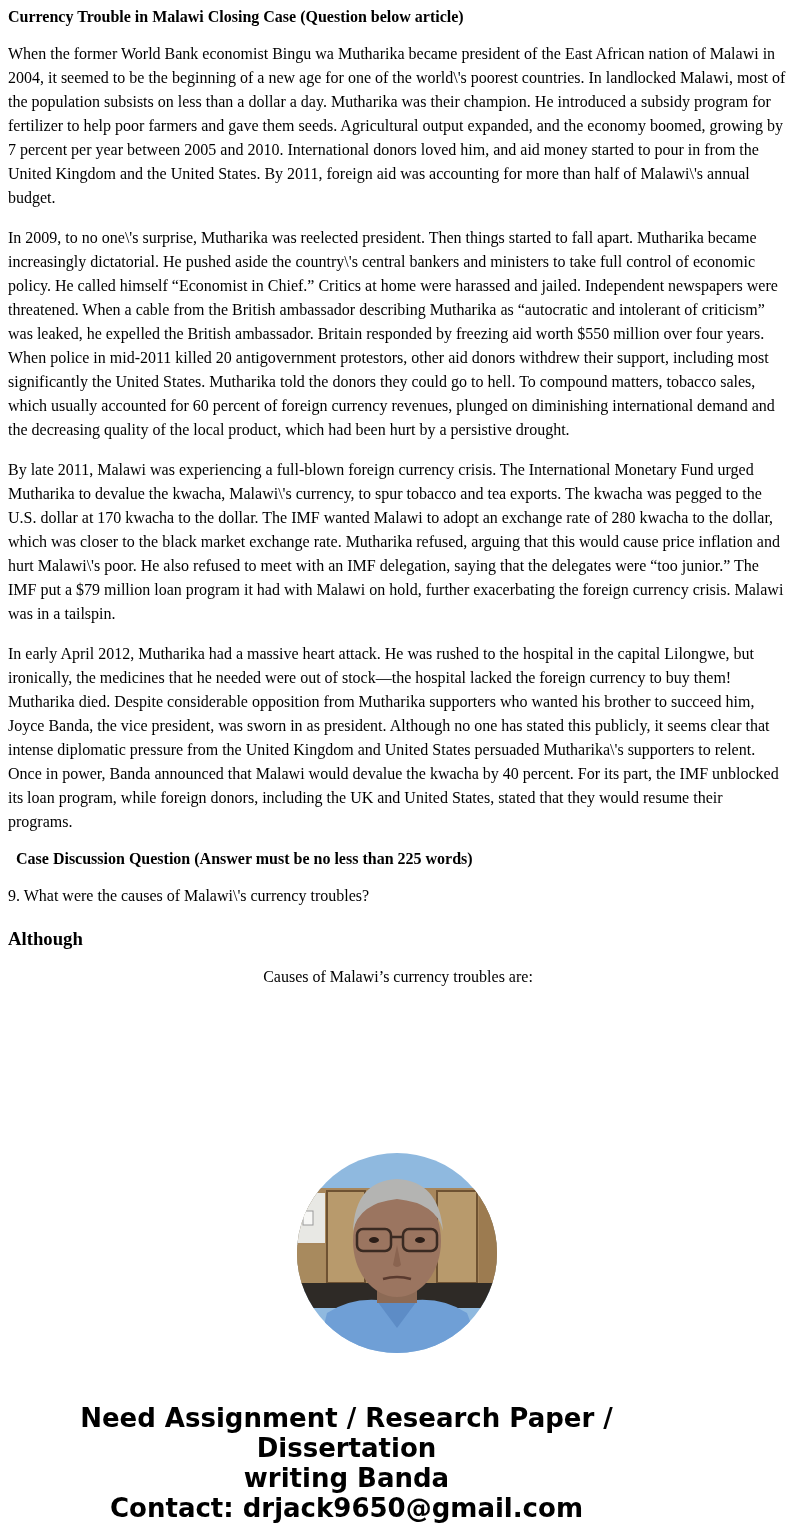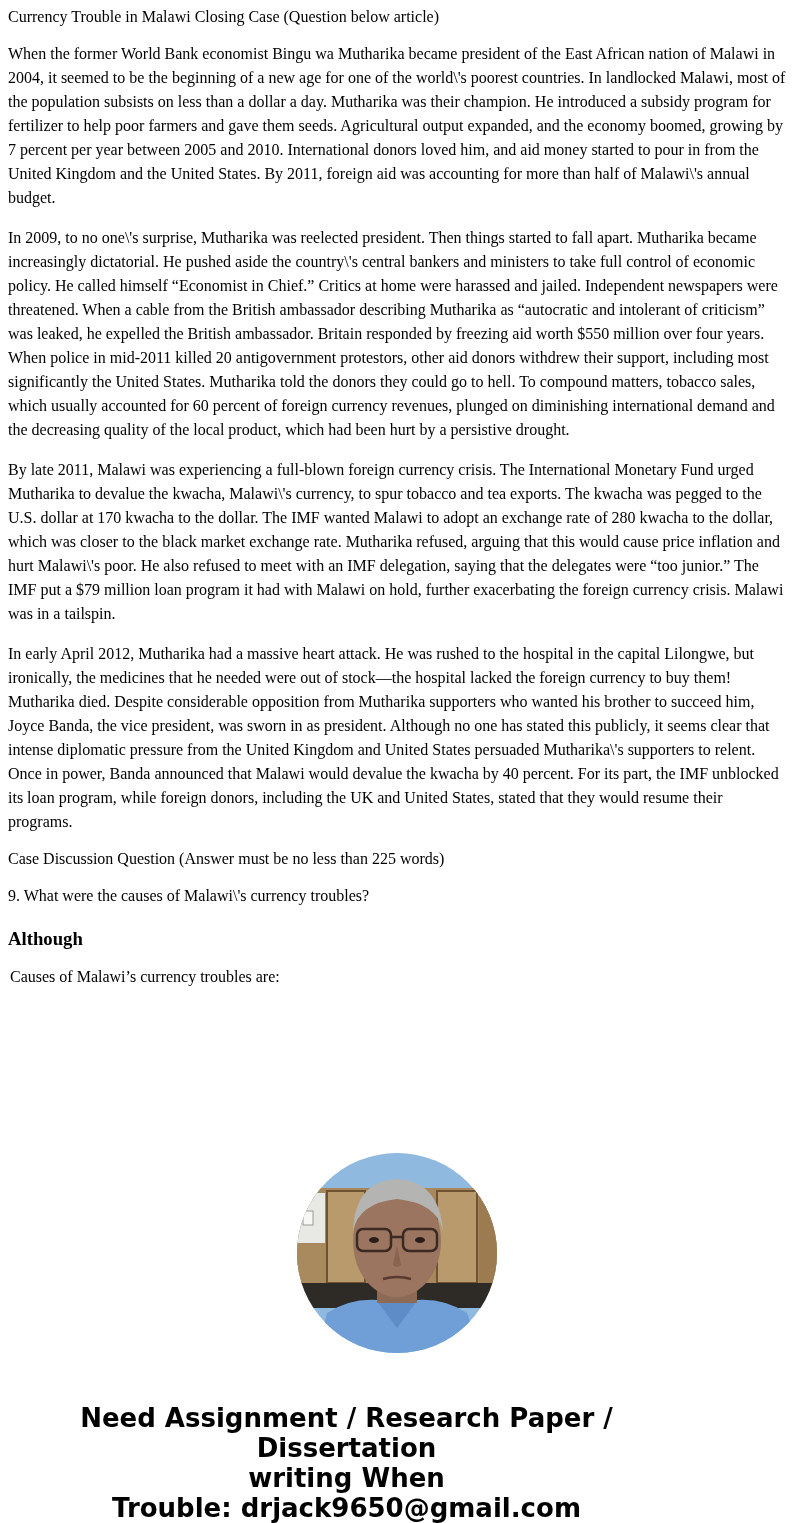--- a/index.html
+++ b/index.html
@@ -14,40 +14,41 @@
       overflow: hidden;
       color: #000000;
       font-family: "Liberation Serif", "DejaVu Serif", serif;
       font-size: 16px;
       line-height: 18px;
     }
     .content {
       padding: 0 8px;
     }
     .title {
-      font-weight: normal;
+      font-weight: bold;
       margin: 8px 0 0 0;
       line-height: 18px;
     }
     .para {
       margin: 16px 0 0 0;
       line-height: 24px;
     }
     .question-heading {
-      font-weight: normal;
-      margin: 16px 0 0 0;
+      font-weight: bold;
+      margin: 16px 0 0 8px;
     }
     .solution-heading {
       font-size: 18.7px;
       font-weight: bold;
       margin: 20px 0 0 0;
       line-height: 22px;
     }
     .solution-text {
       margin: 18px 0 0 2px;
+      text-align: center;
     }
     .avatar-wrap {
       position: absolute;
       left: 297px;
       top: 1153px;
       width: 200px;
       height: 200px;
       border-radius: 50%;
       overflow: hidden;
     }
@@ -109,15 +110,15 @@
     <ellipse cx="77" cy="87" rx="5" ry="3" fill="#2b1d17"></ellipse>
     <ellipse cx="123" cy="87" rx="5" ry="3" fill="#2b1d17"></ellipse>
 
     <path d="M100 92 L96 112 Q100 116 104 112 Z" fill="#8a6450"></path>
     <path d="M86 126 Q100 122 114 126" stroke="#5a3a2e" stroke-width="2.5" fill="none"></path>
   </svg>
 </div>
 
 <div class="footer">
   <div>Need Assignment / Research Paper / Dissertation</div>
-  <div>writing When</div>
-  <div>Trouble: drjack9650@gmail.com</div>
+  <div>writing Banda</div>
+  <div>Contact: drjack9650@gmail.com</div>
 </div>
 
 </body></html>

